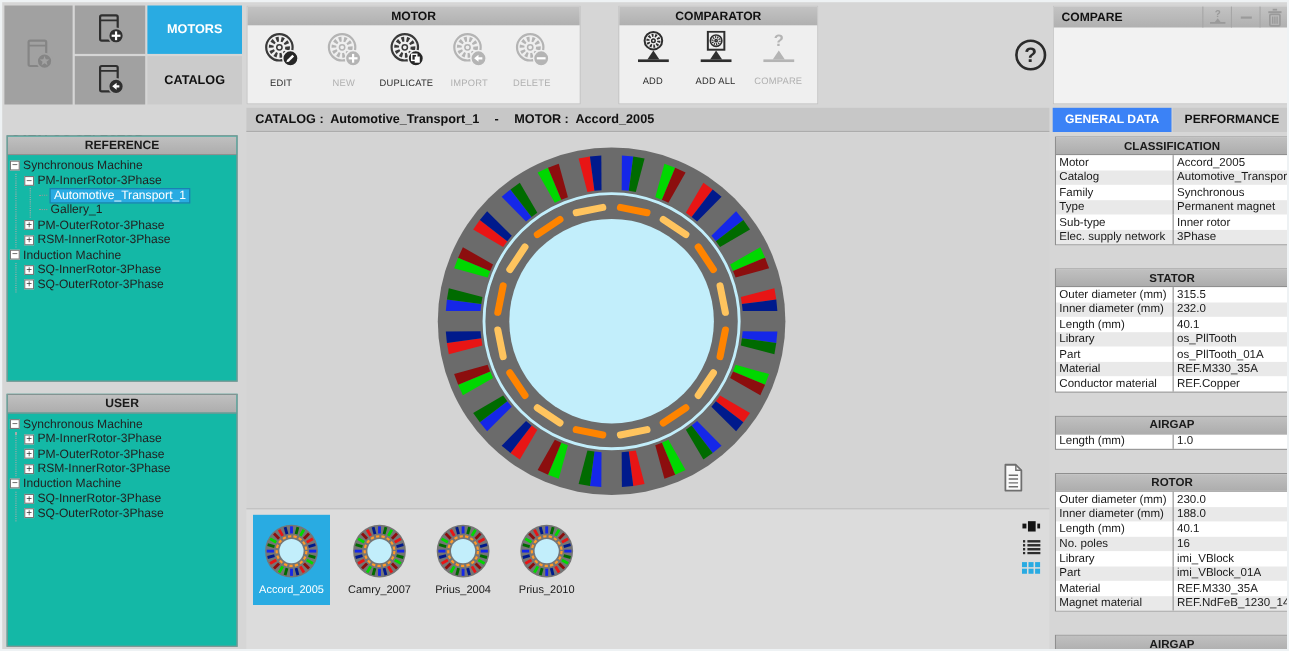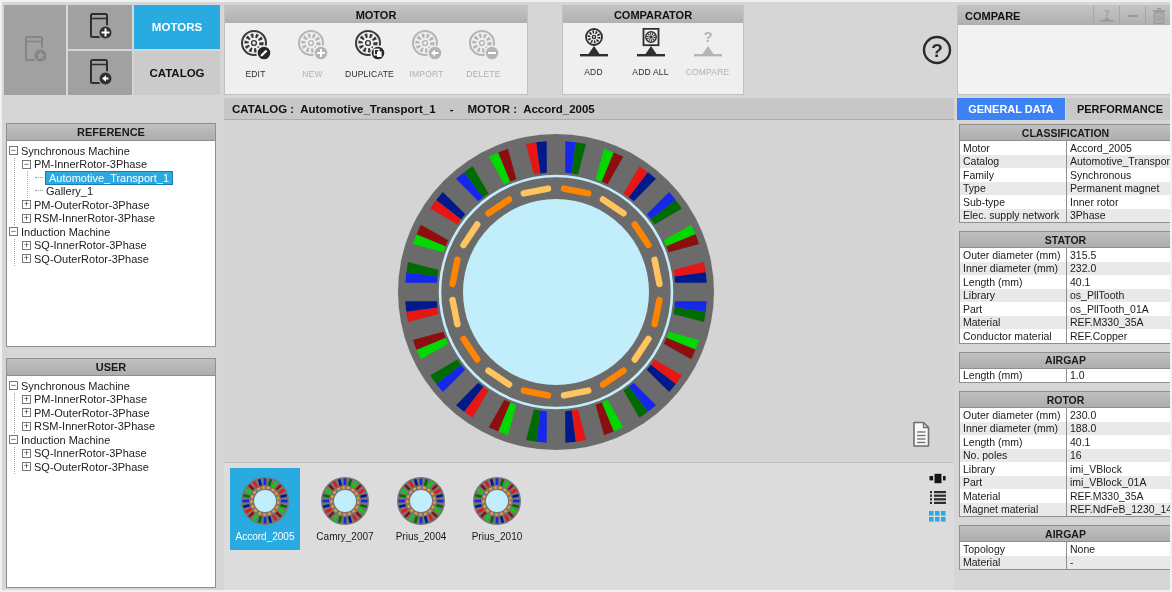--- a/index.html
+++ b/index.html
@@ -24,21 +24,21 @@
   .tool-btn.disabled{cursor:default}
   .tool-label{font-size:8.5px;color:#2c2c2c;margin-top:3px;letter-spacing:.2px}
   .tool-btn.disabled .tool-label{color:#b0b0b0}
   #help-btn{position:absolute;left:918px;top:31px;width:34px;height:34px;cursor:pointer}
   #panel-compare{position:absolute;left:955px;top:3px;width:215px;height:90px;border:1px solid #c2c2c2;
                  background:#f2f2f2;box-sizing:border-box}
   #panel-compare .group-header{justify-content:flex-start;padding:0 0 0 7px;height:19px}
   .hdr-actions{margin-left:auto;display:flex;height:100%}
   .hdr-act{width:25px;display:flex;align-items:center;justify-content:center;border-left:1px solid #a6a6a6;cursor:default}
   #cs-title{position:absolute;left:8px;top:115px;height:21px;display:flex;align-items:center;font-weight:bold;font-size:11.5px}
-  .tree-box{position:absolute;left:4px;width:210px;background:#ffffff;border:1px solid #8f8f8f;box-sizing:border-box;overflow:hidden}
+  .tree-box{position:absolute;left:4px;width:210px;background:#14b8a6;border:1px solid #8f8f8f;box-sizing:border-box;overflow:hidden}
   #ref-box{top:121px;height:224px}
   #user-box{top:356px;height:230px}
   .tree-box-header{height:16px;background:linear-gradient(#c0c0c0,#adadad);border-bottom:1px solid #8f8f8f;
                    display:flex;align-items:center;justify-content:center;font-weight:bold;font-size:11px}
   .tree-body{padding:3px 2px}
   .tree-row{display:flex;align-items:center;height:13.5px;white-space:nowrap;cursor:pointer}
   .toggle{width:9px;height:9px;border:1px solid #777;background:#fff;font-size:9px;line-height:7px;text-align:center;
           margin-right:3px;flex:none;color:#333;box-sizing:border-box}
   .leaf-dash{width:8px;height:1px;border-top:1px dotted #999;margin-right:3px;flex:none}
   .tree-children{margin-left:5px;padding-left:7px;border-left:1px dotted #aaa}
@@ -58,21 +58,21 @@
   .thumb.selected{background:#29abe2}
   .thumb-label{font-size:10px;margin-top:4px;color:#1a1a1a}
   .thumb.selected .thumb-label{color:#fff}
   #view-icons{position:absolute;right:8px;top:10px;display:flex;flex-direction:column;align-items:flex-end;gap:7px}
   #view-icons > div{cursor:pointer;display:flex}
   #gd-tabs{position:absolute;left:955px;top:96px;width:217px;height:22px;display:flex;gap:1px}
   .gd-tab{flex:1;display:flex;align-items:center;justify-content:center;font-weight:bold;font-size:11px;cursor:pointer}
   .gd-tab.active{background:#3b82f6;color:#fff}
   .gd-tab.inactive{background:#c9c9c9;color:#111}
   #gd-body{position:absolute;left:957px;top:122px;width:213px}
-  .data-section{border:1px solid #8f8f8f;background:#fff;margin-bottom:8px}
+  .data-section{border:1px solid #8f8f8f;background:#fff;margin-bottom:21px}
   .sec-header{height:15px;background:linear-gradient(#c0c0c0,#adadad);border-bottom:1px solid #8f8f8f;
               display:flex;align-items:center;justify-content:center;font-weight:bold;font-size:10.5px}
   .drow{display:flex;height:13.5px;align-items:stretch;font-size:10.5px}
   .sec-rows .drow:nth-child(even){background:#e9e9e9}
   .dlabel{width:103px;padding-left:3px;flex:none;overflow:hidden;white-space:nowrap;display:flex;align-items:center}
   .dval{flex:1;border-left:1px solid #8f8f8f;padding-left:3px;overflow:hidden;white-space:nowrap;display:flex;align-items:center}
 </style>
 </head>
 <body>
 

